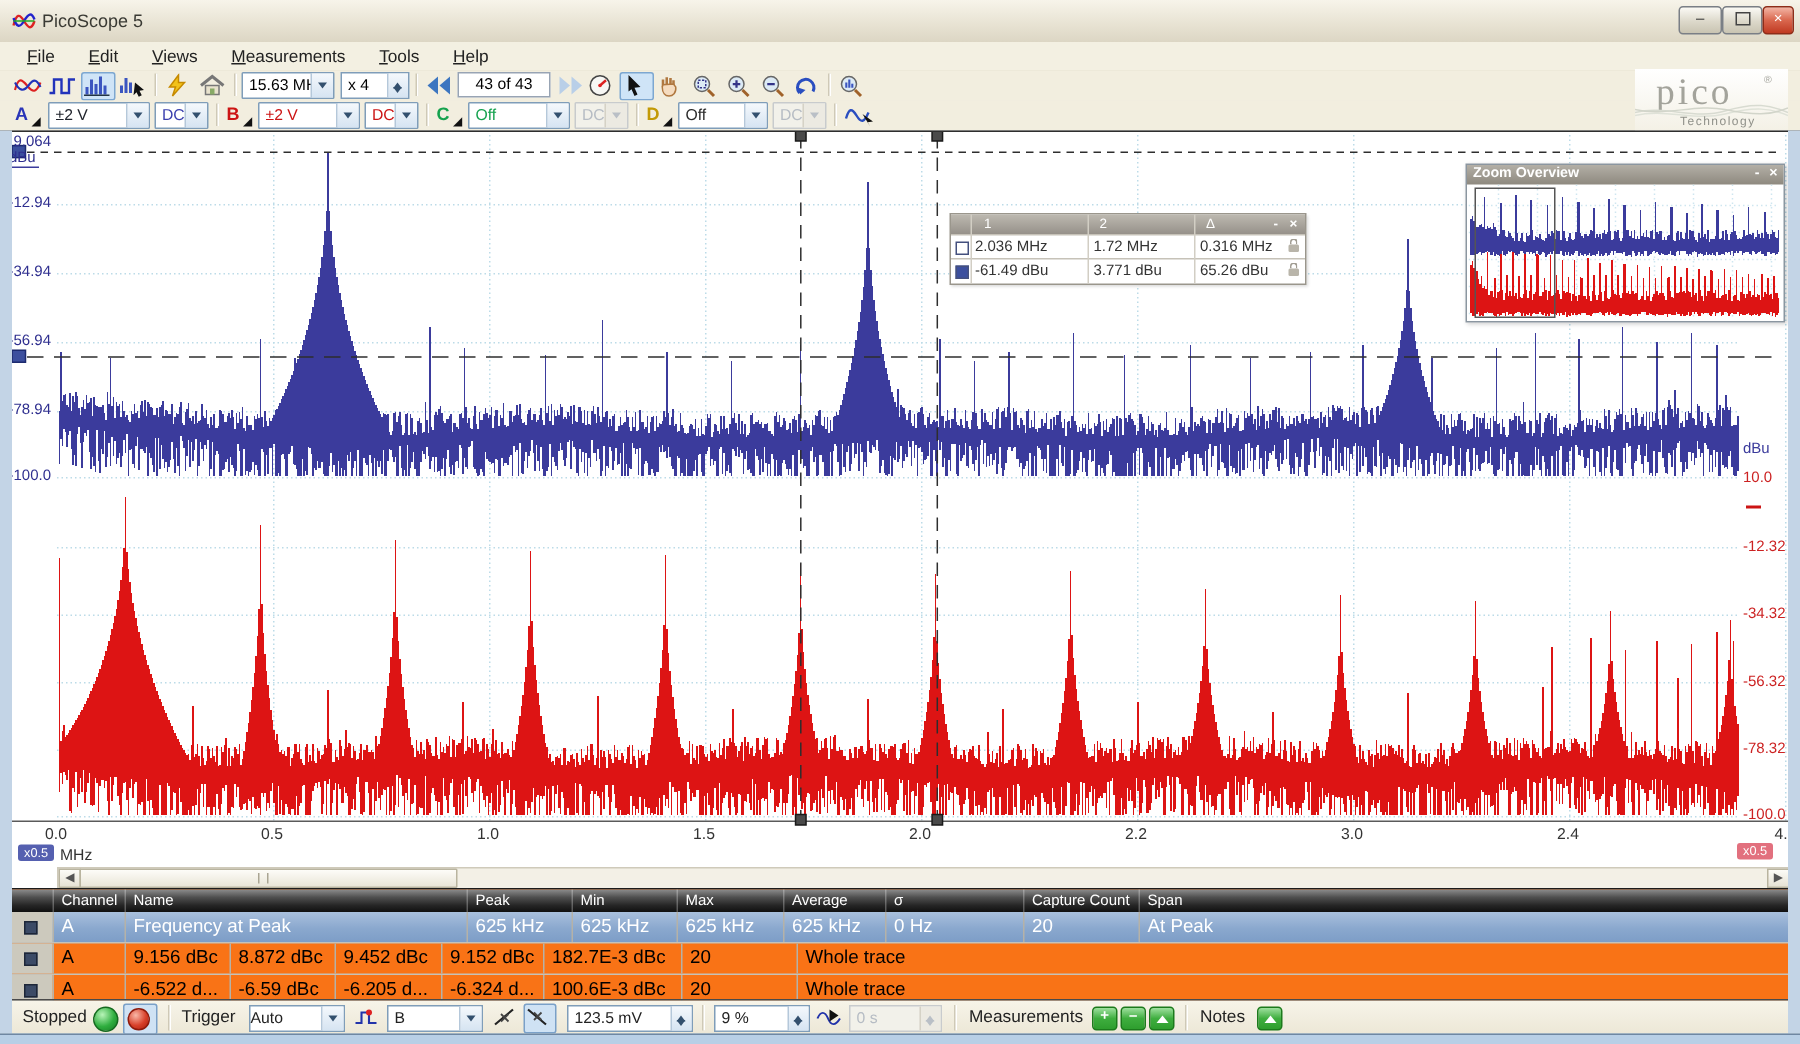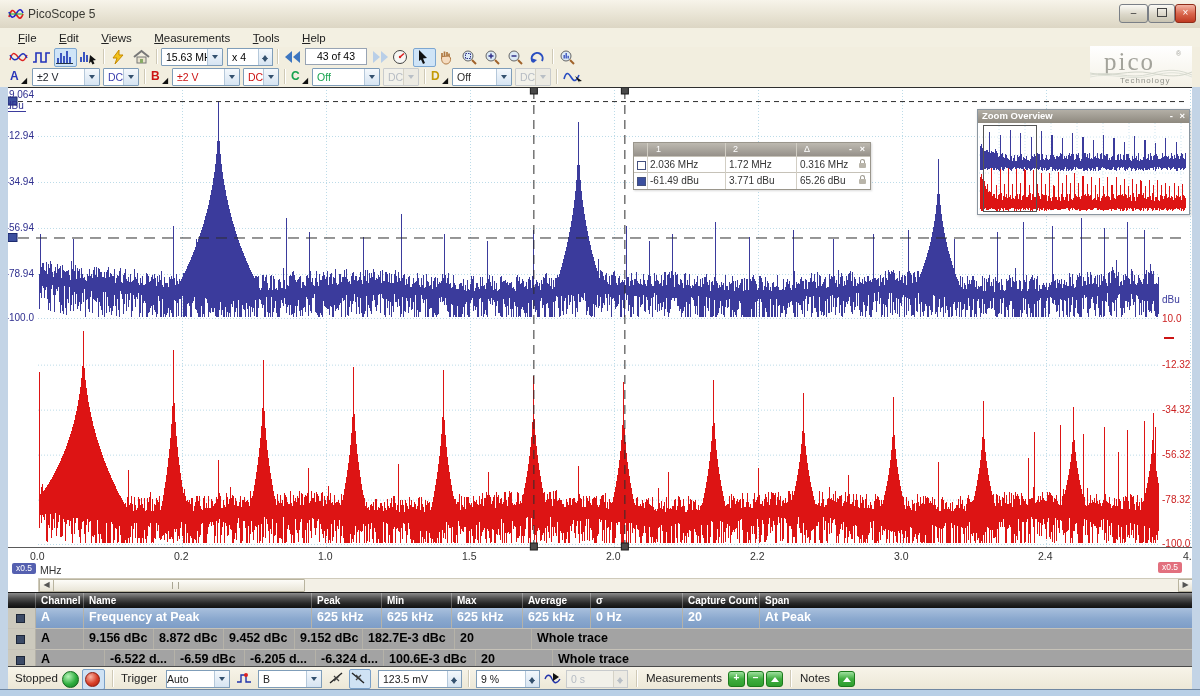--- a/index.html
+++ b/index.html
@@ -64,21 +64,21 @@
   .rl-vline{position:absolute;top:0;width:1px;height:100%;background:#d2cec4;}
   
   #ovpanel{left:969px;top:21px;width:211px;height:104px;border:1px solid #8b96a0;background:#fff;box-shadow:1px 1px 3px rgba(0,0,0,.2);}
   #ovtitle{position:absolute;left:0;top:0;width:100%;height:13px;background:linear-gradient(#b3afa6,#8e897f);color:#fff;font-size:9.5px;font-weight:bold;}
   
   #hscroll{left:30px;top:490px;width:1154px;height:13px;background:#f3f0e6;border:1px solid #cfcaba;}
   .sbtn{position:absolute;top:0px;width:13px;height:11px;background:linear-gradient(#fcfbf7,#e6e2d4);border:1px solid #b9b49f;text-align:center;font-size:8px;line-height:10px;color:#555;}
   #sthumb{position:absolute;left:14px;top:0px;width:250px;height:11px;background:linear-gradient(#fdfcf8,#e9e5d7);border:1px solid #b9b49f;border-radius:1px;}
   #sthumb::after{content:"";position:absolute;left:118px;top:2px;width:5px;height:7px;border-left:1px solid #aaa593;border-right:1px solid #aaa593;}
   
-  #mtable{left:8px;top:592px;width:1184px;height:74px;background:#a3a3a3;border-top:1px solid #1c1c1c;font-size:12.5px;font-weight:bold;}
+  #mtable{left:8px;top:592px;width:1184px;height:74px;background:#f97316;border-top:1px solid #1c1c1c;font-size:12.5px;}
   .mh{display:flex;height:15px;background:linear-gradient(#8c8c8c,#4f4f4f 35%,#262626 70%,#101010);color:#fff;font-size:10px;}
   .mh div{padding-left:5px;line-height:15px;border-left:1px solid rgba(255,255,255,.28);overflow:hidden;white-space:nowrap;}
   .mrow{display:flex;height:20px;border-bottom:1px solid #c6c2b8;}
   .mrow div{padding-left:5px;line-height:19px;border-left:1px solid #b5b2a8;overflow:hidden;white-space:nowrap;}
   .mrow.sel{background:linear-gradient(#a9c0dd,#8aa8ce 55%,#7d9dc7);color:#fff;}
   .mgut{flex:0 0 22px;border-left:none !important;background:#ccc9bd;position:relative;}
   .mrow .mgut::after{content:"";position:absolute;left:8px;top:6px;width:7px;height:7px;background:#3b4a66;border:1px solid #1d2638;}
   .mh .mgut{background:transparent;}
   
   #statusbar{left:0;top:666px;width:1200px;height:23px;background:linear-gradient(#f7f4e9,#ece7d6);border-top:1px solid #4a4a4a;font-size:11.5px;color:#222;}
@@ -357,21 +357,21 @@
         <div class="ylab" style="left: -8px; top: 224px; color: rgb(47, 47, 143);">-100.0</div>
         <div class="ylab-r" style="left: 1154px; top: 225px; color: rgb(204, 34, 34);">10.0</div>
         <div class="ylab-r" style="left: 1154px; top: 270.655px; color: rgb(204, 34, 34);">-12.32</div>
         <div class="ylab-r" style="left: 1154px; top: 315.655px; color: rgb(204, 34, 34);">-34.32</div>
         <div class="ylab-r" style="left: 1154px; top: 360.655px; color: rgb(204, 34, 34);">-56.32</div>
         <div class="ylab-r" style="left: 1154px; top: 405.655px; color: rgb(204, 34, 34);">-78.32</div>
         <div class="ylab-r" style="left: 1154px; top: 450px; color: rgb(204, 34, 34);">-100.0</div>
         <div class="ylab-r" style="left: -2px; top: 12px; color: rgb(47, 47, 143); border-bottom: 1px solid rgb(59, 59, 156); width: 20px;">dBu</div>
         <div class="ylab-r" style="left: 1154px; top: 206px; color: rgb(59, 59, 156);">dBu</div>
         <div class="xlab" style="left: 22px; top: 462px; color: rgb(51, 51, 51);">0.0</div>
-        <div class="xlab" style="left: 166px; top: 462px; color: rgb(51, 51, 51);">0.2</div>
+        <div class="xlab" style="left: 166px; top: 462px; color: rgb(51, 51, 51);">0.5</div>
         <div class="xlab" style="left: 310px; top: 462px; color: rgb(51, 51, 51);">1.0</div>
         <div class="xlab" style="left: 454px; top: 462px; color: rgb(51, 51, 51);">1.5</div>
         <div class="xlab" style="left: 598px; top: 462px; color: rgb(51, 51, 51);">2.0</div>
         <div class="xlab" style="left: 742px; top: 462px; color: rgb(51, 51, 51);">2.2</div>
         <div class="xlab" style="left: 886px; top: 462px; color: rgb(51, 51, 51);">3.0</div>
         <div class="xlab" style="left: 1030px; top: 462px; color: rgb(51, 51, 51);">2.4</div>
         <div class="xlab" style="left: 1175px; top: 462px; color: rgb(51, 51, 51);">4.</div>
         <div class="xlab" style="left: 32px; top: 476px; color: rgb(51, 51, 51);">MHz</div>
         <div class="badge" style="left: 4px; top: 475px; color: rgb(255, 255, 255); background: rgb(85, 96, 176);">x0.5</div>
         <div class="badge" style="left: 1150px; top: 474px; color: rgb(255, 255, 255); background: rgb(226, 112, 126);">x0.5</div>
@@ -469,21 +469,21 @@
         <div style="flex: 0 0 64px;">8.872 dBc</div>
         <div style="flex: 0 0 65px;">9.452 dBc</div>
         <div style="flex: 0 0 62px;">9.152 dBc</div>
         <div style="flex: 0 0 86px;">182.7E-3 dBc</div>
         <div style="flex: 0 0 71px;">20</div>
         <div style="flex: 0 0 480px;">Whole trace</div>
       </div>
       <div class="mrow">
         <div class="mgut"></div>
         <div style="flex: 0 0 42px;">A</div>
-        <div style="flex: 0 0 64px; margin-left: 21px;">-6.522 d...</div>
+        <div style="flex: 0 0 64px;">-6.522 d...</div>
         <div style="flex: 0 0 64px;">-6.59 dBc</div>
         <div style="flex: 0 0 65px;">-6.205 d...</div>
         <div style="flex: 0 0 62px;">-6.324 d...</div>
         <div style="flex: 0 0 86px;">100.6E-3 dBc</div>
         <div style="flex: 0 0 71px;">20</div>
         <div style="flex: 0 0 480px;">Whole trace</div>
       </div>
     </div>
 
   <div id="statusbar" class="abs">

